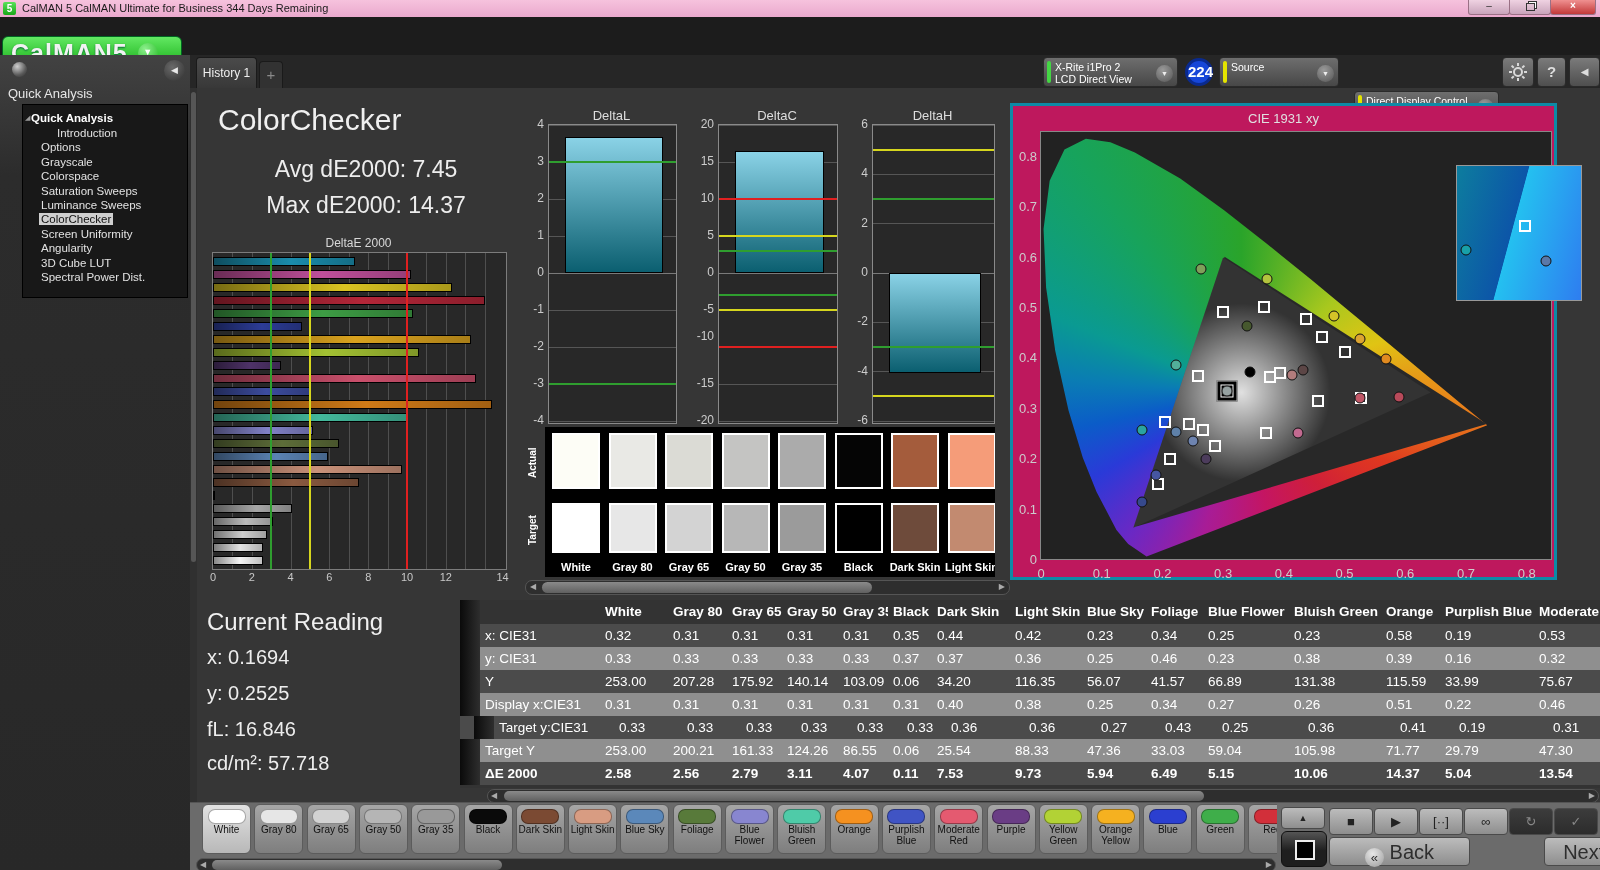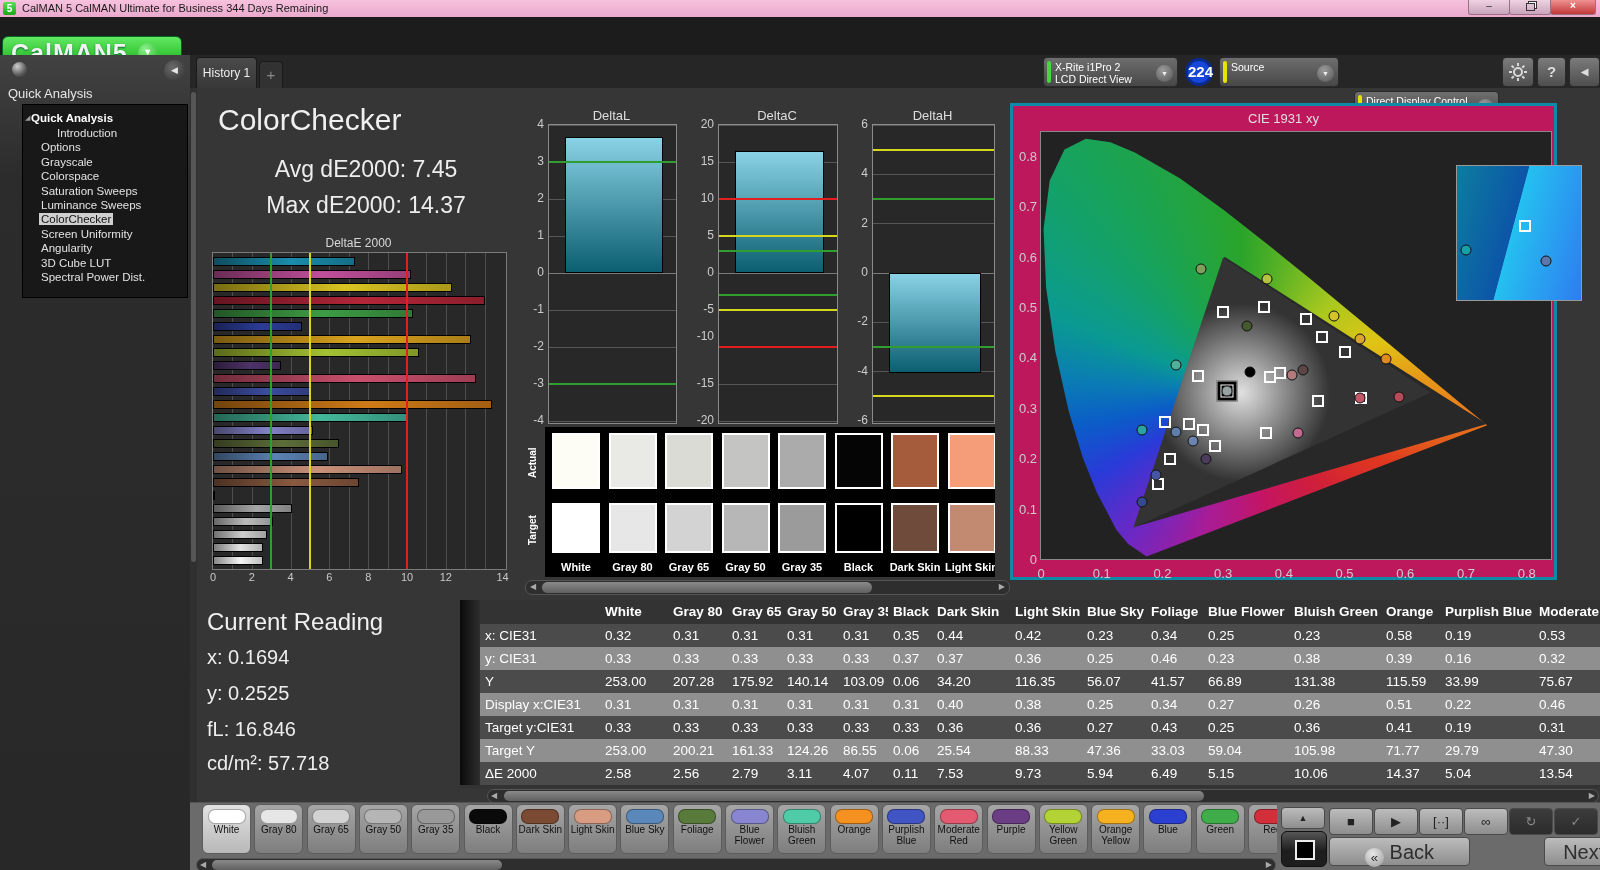--- a/index.html
+++ b/index.html
@@ -560,21 +560,21 @@
       <div class="tcell">0.40</div>
       <div class="tcell">0.38</div>
       <div class="tcell">0.25</div>
       <div class="tcell">0.34</div>
       <div class="tcell">0.27</div>
       <div class="tcell">0.26</div>
       <div class="tcell">0.51</div>
       <div class="tcell">0.22</div>
       <div class="tcell">0.46</div>
     </div>
-    <div class="trow row-dark" style="grid-template-columns: 20px 120px 68px 59px 55px 56px 50px 44px 78px 72px 64px 57px 86px 92px 59px 94px 66px;">
+    <div class="trow row-dark" style="grid-template-columns: 20px 120px 68px 59px 55px 56px 50px 44px 78px 72px 64px 57px 86px 92px 59px 94px 66px; padding-left: 14px;">
       <div class="tcell tedge"></div>
       <div class="tcell">Target y:CIE31</div>
       <div class="tcell">0.33</div>
       <div class="tcell">0.33</div>
       <div class="tcell">0.33</div>
       <div class="tcell">0.33</div>
       <div class="tcell">0.33</div>
       <div class="tcell">0.33</div>
       <div class="tcell">0.36</div>
       <div class="tcell">0.36</div>
@@ -598,21 +598,21 @@
       <div class="tcell">25.54</div>
       <div class="tcell">88.33</div>
       <div class="tcell">47.36</div>
       <div class="tcell">33.03</div>
       <div class="tcell">59.04</div>
       <div class="tcell">105.98</div>
       <div class="tcell">71.77</div>
       <div class="tcell">29.79</div>
       <div class="tcell">47.30</div>
     </div>
-    <div class="trow row-dark" style="grid-template-columns: 20px 120px 68px 59px 55px 56px 50px 44px 78px 72px 64px 57px 86px 92px 59px 94px 66px;">
+    <div class="trow row-dark" style="grid-template-columns: 20px 120px 68px 59px 55px 56px 50px 44px 78px 72px 64px 57px 86px 92px 59px 94px 66px; font-weight: bold;">
       <div class="tcell tedge"></div>
       <div class="tcell">ΔE 2000</div>
       <div class="tcell">2.58</div>
       <div class="tcell">2.56</div>
       <div class="tcell">2.79</div>
       <div class="tcell">3.11</div>
       <div class="tcell">4.07</div>
       <div class="tcell">0.11</div>
       <div class="tcell">7.53</div>
       <div class="tcell">9.73</div>

